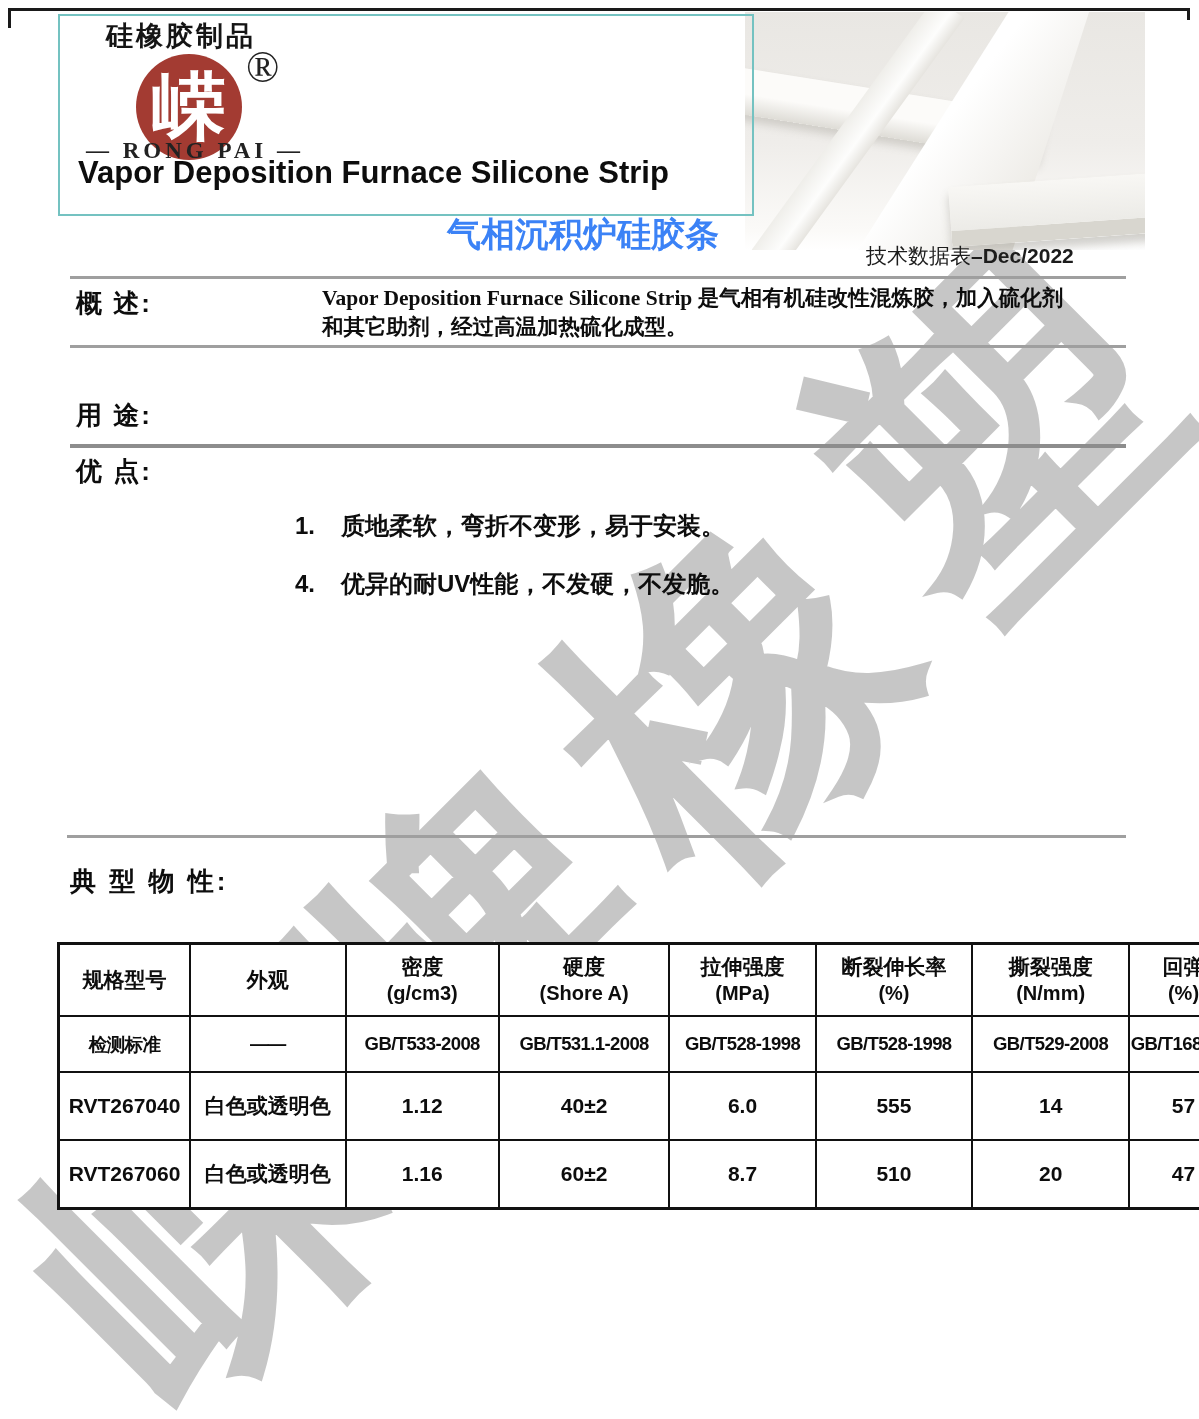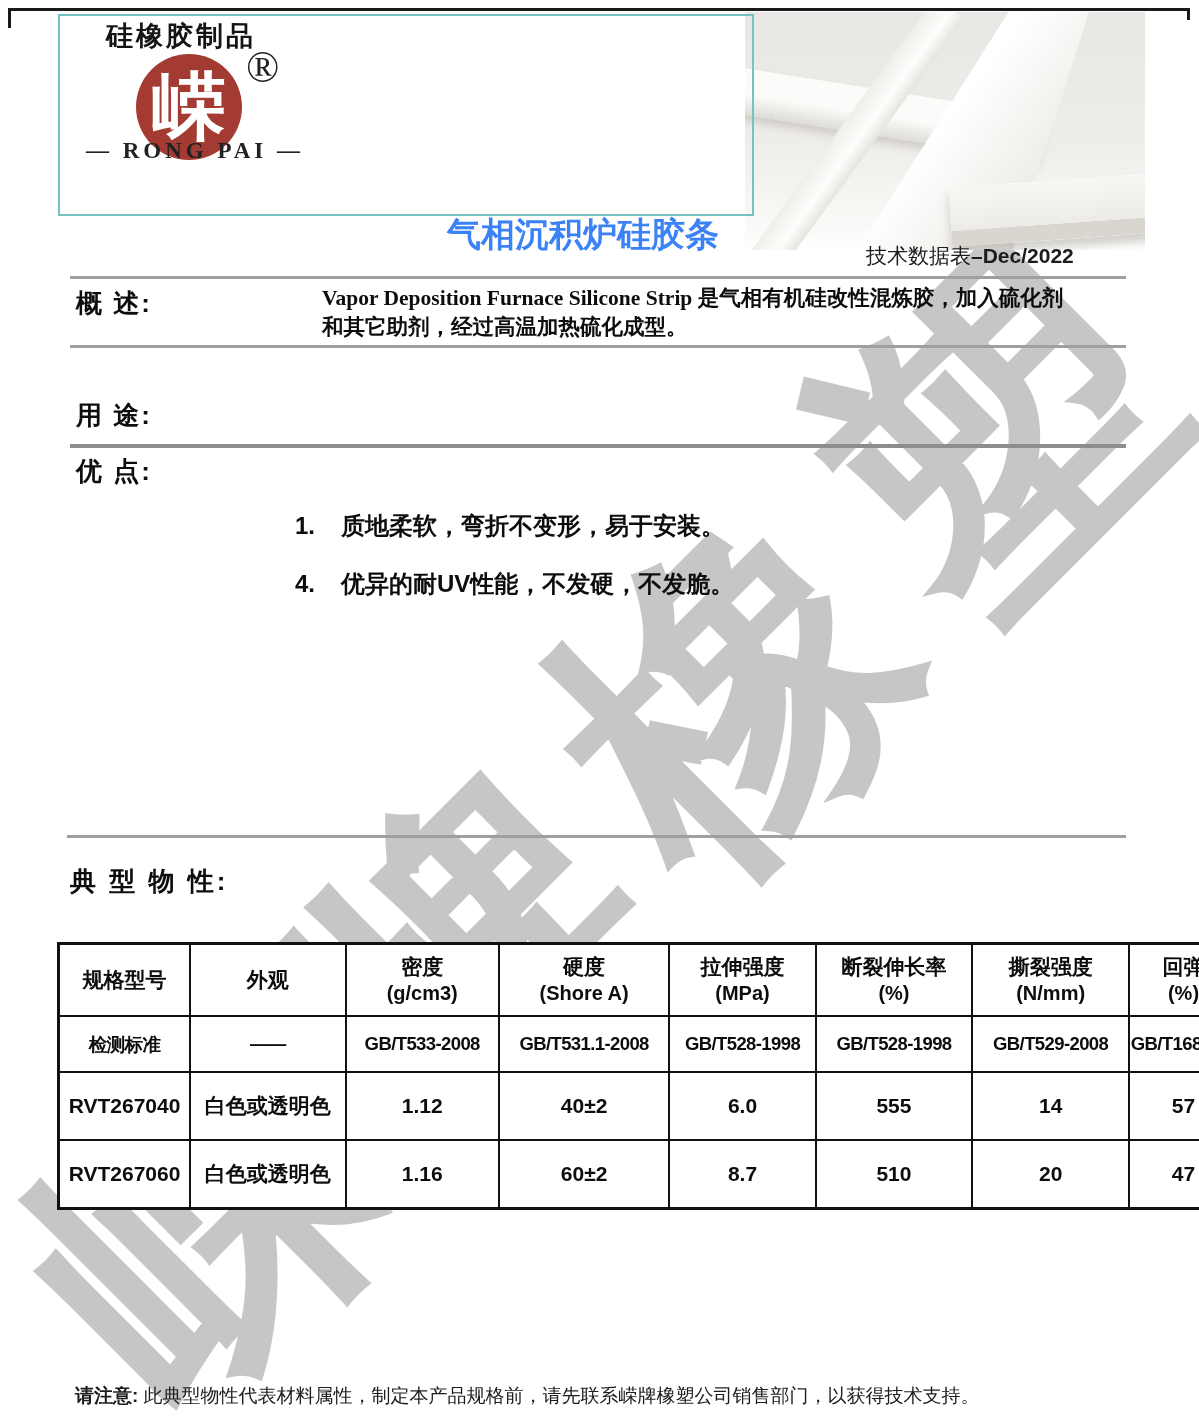--- a/index.html
+++ b/index.html
@@ -93,20 +93,21 @@
 
   <div class="brand-box">
     <div class="brand-top-label">硅橡胶制品</div>
     <div class="logo-circle">
       <span class="logo-char">嵘</span>
     </div>
     <div class="reg-mark">®</div>
     <div class="brand-line">— RONG PAI —</div>
   </div>
 
+  <div class="title-en">Vapor Deposition Furnace Silicone Strip</div>
   <div class="title-zh">气相沉积炉硅胶条</div>
   <div class="sheet-label"><span>技术数据表</span><b>–Dec/2022</b></div>
 
   <div class="photo">
     <div class="p-strip-flat"></div>
     <div class="p-strip-thin"></div>
     <div class="p-strip-band"></div>
     <div class="p-strip-block"></div>
   </div>
 
@@ -166,18 +167,14 @@
         <td>1.16</td>
         <td>60±2</td>
         <td>8.7</td>
         <td>510</td>
         <td>20</td>
         <td>47</td>
       </tr>
     </tbody>
   </table>
 
-  <div class="footer-note">
-    <b>请注意:</b>
-    <span>此典型物性代表材料属性，制定本产品规格前，请先联系嵘牌橡塑公司销售部门，以获得技术支持。</span>
-  </div>
 
 </div>
 
 </body></html>

